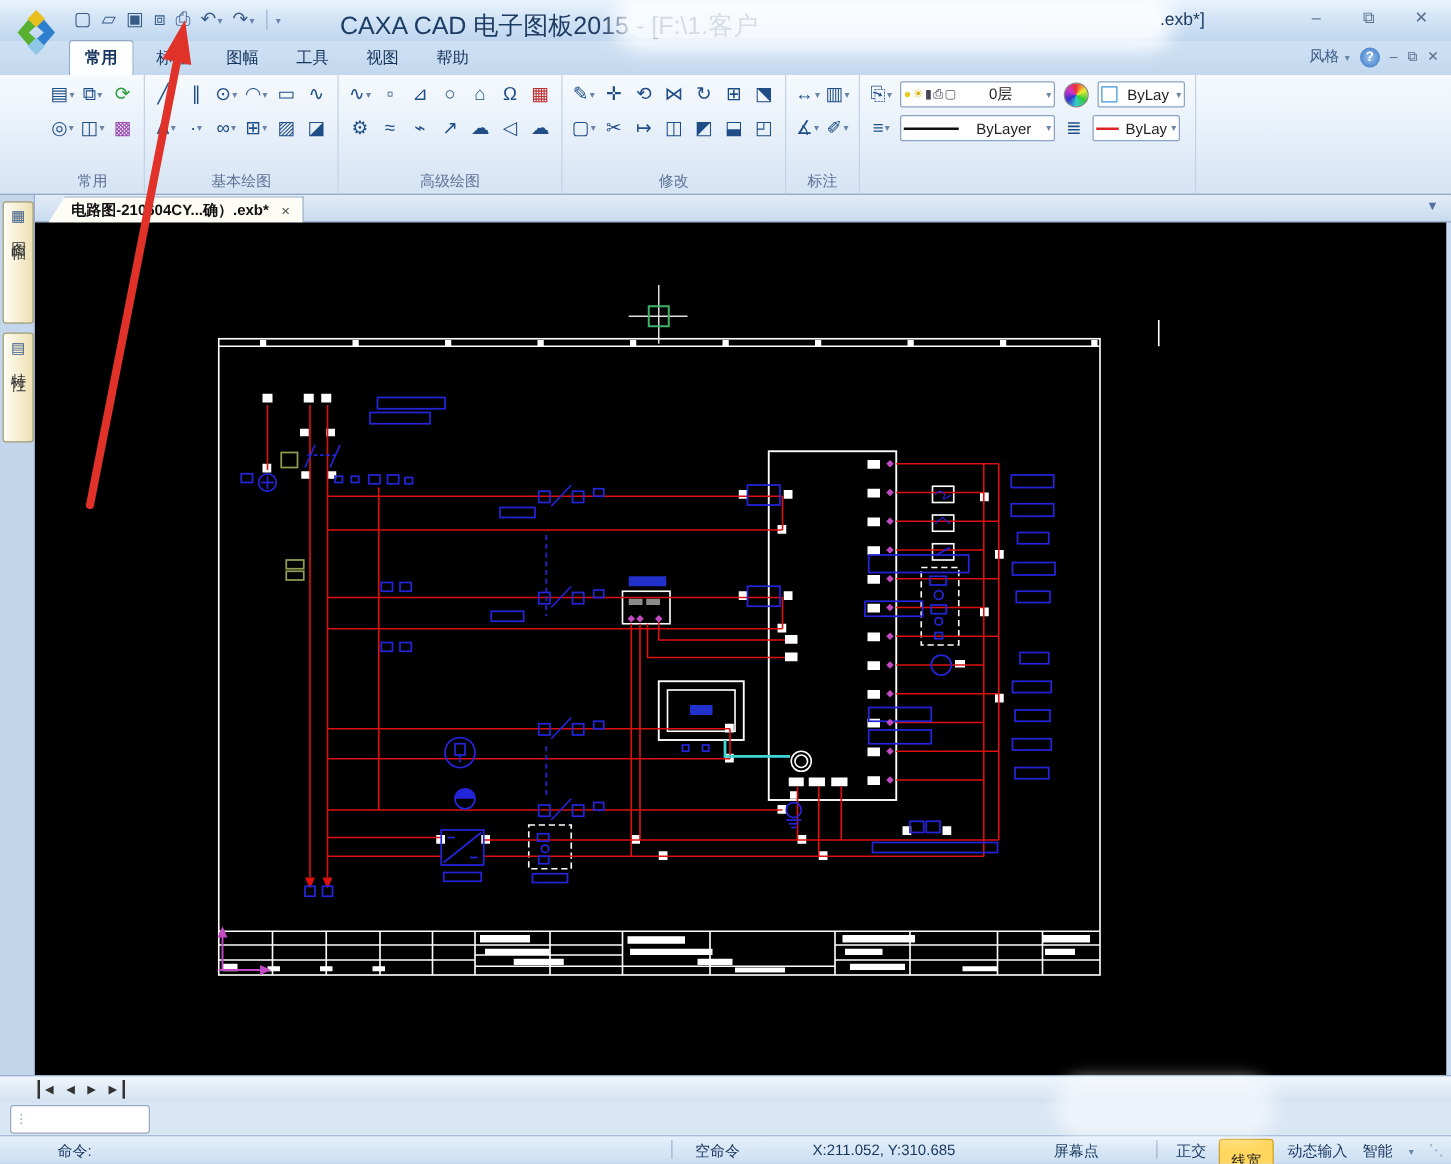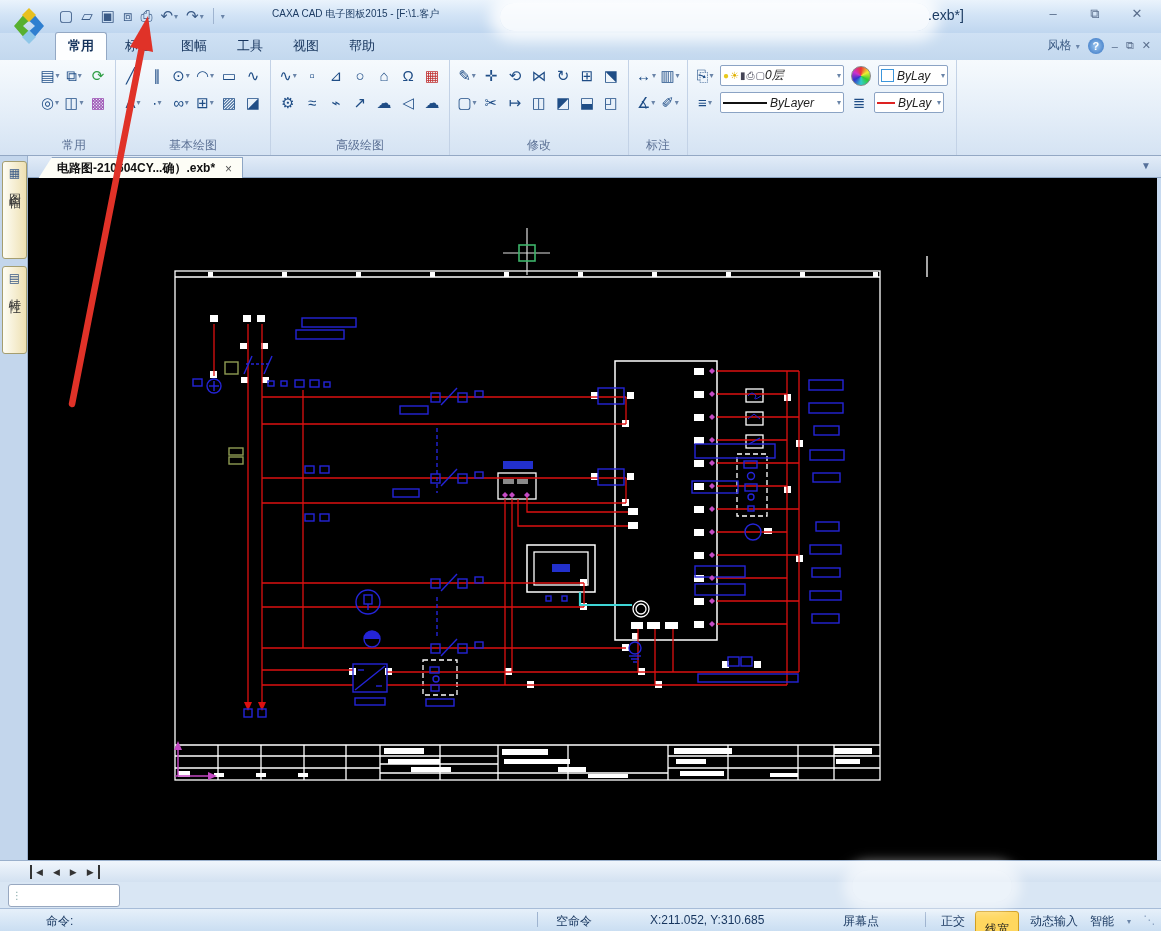--- a/index.html
+++ b/index.html
@@ -9,21 +9,21 @@
   
   #titlebar{position:absolute;left:0;top:0;width:1161px;height:33px;
     background:linear-gradient(#eaf3fc,#d3e4f6 45%,#bfd6ef);}
   #logo{position:absolute;left:6px;top:2px;width:46px;height:48px;z-index:12;}
   #qat{position:absolute;left:56px;top:5px;display:flex;align-items:center;gap:2px;z-index:6;}
   .qat-btn{display:inline-flex;align-items:center;height:22px;padding:0 3px;border-radius:3px;
     color:#3a5a86;font-size:15px;cursor:default;}
   .qglyph{line-height:20px;}
   .dd{font-size:8px;color:#6a84a8;margin-left:1px;}
   #qat-sep{width:1px;height:16px;background:#9fb4d0;margin:0 4px;}
-  #title-text{position:absolute;left:272px;top:7px;font-size:10px;color:#1d3c63;white-space:nowrap;z-index:4;}
+  #title-text{position:absolute;left:272px;top:7px;font-size:20px;color:#1d3c63;white-space:nowrap;z-index:4;}
   #title-suffix{position:absolute;left:928px;top:7px;font-size:14px;color:#1d3c63;z-index:6;}
   #title-blur{position:absolute;left:500px;top:3px;width:430px;height:28px;border-radius:14px;
     background:rgba(255,255,255,.82);box-shadow:0 0 14px 10px rgba(255,255,255,.8);z-index:5;}
   #win-btns{position:absolute;right:14px;top:6px;display:flex;gap:22px;z-index:7;}
   .wbtn{color:#5a6e8c;font-size:13px;width:20px;text-align:center;}
 
   
   #tabrow{position:absolute;left:0;top:33px;width:1161px;height:27px;
     background:linear-gradient(#cfe1f4,#c3d8ee);}
   #rtabs{position:absolute;left:55px;top:0;display:flex;height:27px;align-items:flex-end;}
@@ -44,21 +44,21 @@
   .rrow{display:flex;height:27px;align-items:center;}
   .ricon{display:inline-flex;align-items:center;justify-content:center;min-width:24px;height:24px;
     font-size:15px;color:#1f4d86;border-radius:2px;}
   .rg{line-height:22px;}
   .rdd{font-size:8px;color:#6a84a8;margin-left:1px;}
   .rlabel{text-align:center;font-size:12px;color:#5c7195;height:19px;line-height:19px;margin-top:auto;}
   .rwheel{width:18px;height:18px;border-radius:50%;margin:0 4px;border:1px solid #888;
     background:conic-gradient(#e33,#ee3,#3c3,#3cc,#33c,#c3c,#e33);}
   .rcombo{display:inline-flex;align-items:center;height:19px;border:1px solid #8ba3c4;background:#fff;
     border-radius:2px;font-size:12px;color:#222;margin:0 3px;padding:0 2px;}
-  .rcombo .ctext{flex:1;white-space:nowrap;overflow:hidden;font-style:italic;}
+  .rcombo .ctext{flex:1;text-align:center;white-space:nowrap;overflow:hidden;}
   .rcombo.layer{width:118px;}
   .rcombo.ltype{width:118px;}
   .rcombo.ccolor{width:64px;}
   .rcombo.lcolor{width:64px;}
   .lmini{display:inline-flex;gap:1px;font-size:10px;align-items:center;}
   .lm0{color:#e8c91c;} .lm1{color:#e0b000;} .lm2{color:#445;} .lm3{color:#334;} .lm4{color:#556;}
   .sw-box{width:11px;height:11px;border:1px solid #3c96dc;background:#fff;margin-right:3px;}
   .sw-line{width:44px;height:2px;background:#111;margin-right:3px;}
   .sw-redline{width:18px;height:2px;background:#d22;margin-right:3px;}
 

